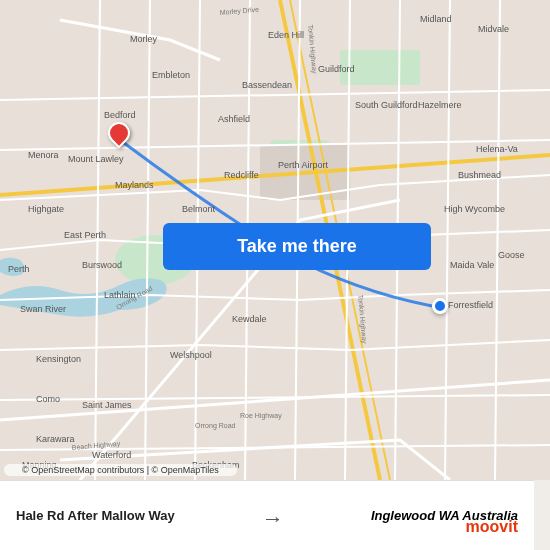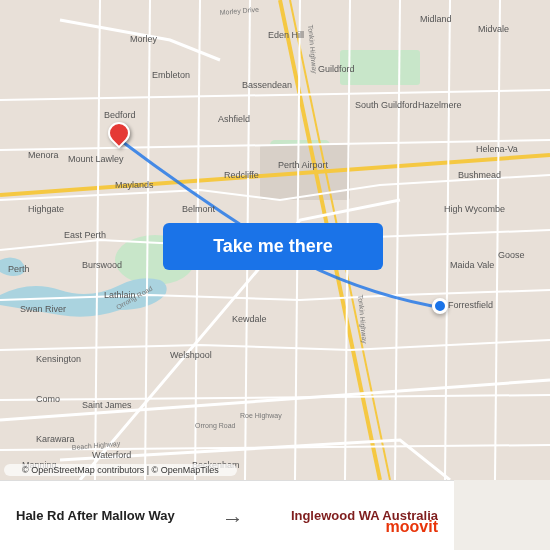--- a/index.html
+++ b/index.html
@@ -25,21 +25,21 @@
       position: absolute;
       top: 0; left: 0;
       width: 100%; height: 100%;
     }
 
     
     #take-me-there-btn {
       position: absolute;
       top: 223px;
       left: 163px;
-      width: 220px;
+      width: 268px;
       height: 47px;
       background: #1a73e8;
       color: white;
       border: none;
       border-radius: 6px;
       font-size: 18px;
       font-weight: bold;
       cursor: pointer;
       z-index: 10;
       display: flex;
@@ -58,21 +58,21 @@
       background: rgba(255,255,255,0.7);
       padding: 1px 18px;
       border-radius: 6px;
     }
 
     
     #footer {
       position: absolute;
       bottom: 0;
       left: 0;
-      width: 454px;
+      width: 534px;
       height: 70px;
       background: white;
       display: flex;
       align-items: center;
       justify-content: space-between;
       padding: 0 16px;
       border-top: 1px solid #ddd;
     }
 
     #footer-from {
@@ -99,24 +99,25 @@
 
     #footer-to {
       display: flex;
       flex-direction: column;
       max-width: 180px;
     }
 
     #footer-to-label {
       font-size: 13px;
       font-weight: bold;
-      color: #7f1d1d;
+      color: #000000;
       white-space: nowrap;
       overflow: hidden;
       text-overflow: ellipsis;
+      font-style: italic;
     }
 
     #moovit-logo {
       position: absolute;
       bottom: 14px;
       right: 16px;
       display: flex;
       align-items: center;
       gap: 2px;
     }

